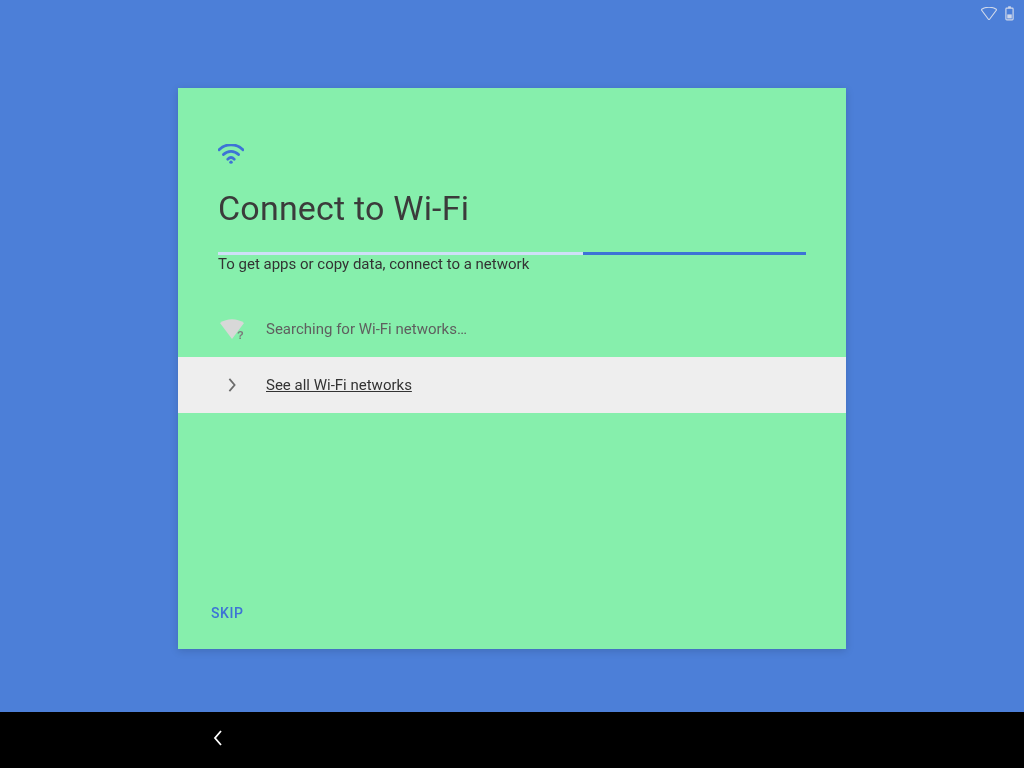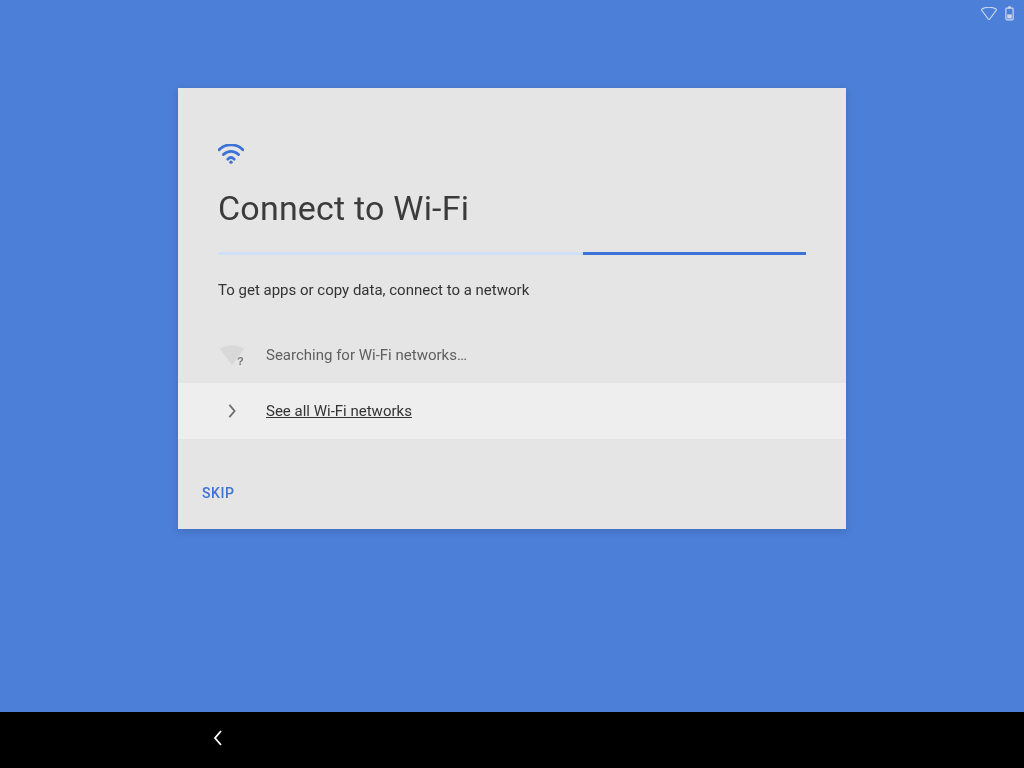--- a/index.html
+++ b/index.html
@@ -9,22 +9,22 @@
   
   .status-bar { position: absolute; top: 6px; right: 10px; display: flex; align-items: center; gap: 8px; }
   .status-bar svg { display: block; }
 
   
   .card {
     position: absolute;
     left: 178px;
     top: 88px;
     width: 668px;
-    height: 441px;
-    background: #e5e5e5;
+    height: 561px;
+    background: #86efac;
     box-shadow: 0 2px 8px rgba(0,0,0,0.15);
   }
 
   .card-inner { padding: 56px 40px 24px 40px; height: 100%; position: relative; }
 
   .header-icon { margin-bottom: 20px; }
 
   .title { font-size: 34px; font-weight: 400; color: #3b3b3b; letter-spacing: 0.2px; }
 
   .progress-track {
@@ -34,39 +34,39 @@
     background: #cfe0f7;
     position: relative;
   }
   .progress-fill {
     position: absolute;
     top: 0;
     height: 3px;
     background: #3d73d6;
   }
 
-  .subtitle { margin-top: 26px; font-size: 15px; color: #333; }
+  .subtitle { font-size: 15px; color: #333; }
 
   .list { margin-top: 28px; margin-left: -40px; margin-right: -40px; }
   .row {
     display: flex;
     align-items: center;
     height: 56px;
     padding-left: 40px;
     padding-right: 40px;
   }
   .row .row-icon { width: 28px; display: flex; justify-content: center; }
   .row .row-label { margin-left: 20px; font-size: 15px; color: #555; }
   .row.searching .row-label { color: #5f5f5f; }
   .row.see-all { background: #eeeeee; }
   .row.see-all .row-label { color: #333; text-decoration: underline; }
 
   .skip {
     position: absolute;
-    left: 24px;
+    left: 33px;
     bottom: 28px;
     font-size: 14px;
     letter-spacing: 0.6px;
     color: #3d73d6;
     font-weight: 500;
     cursor: pointer;
   }
 
   
   .navbar {

